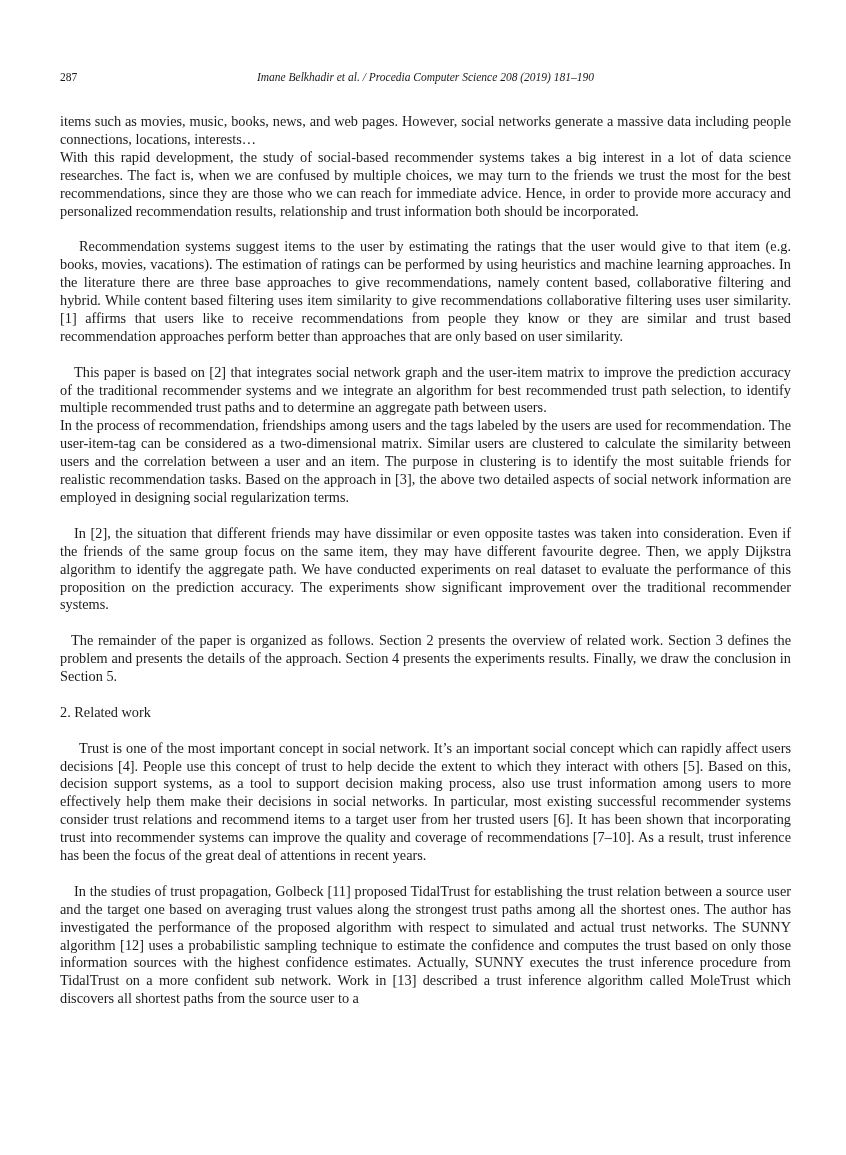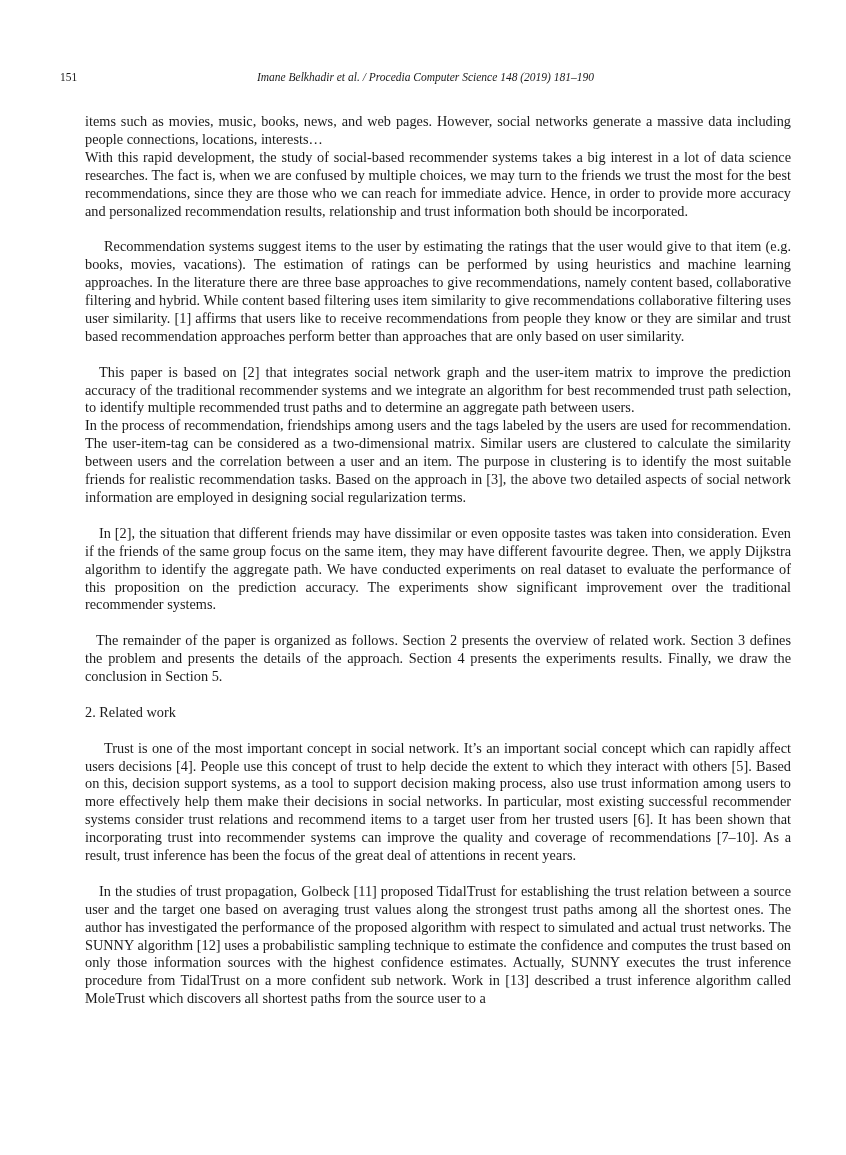--- a/index.html
+++ b/index.html
@@ -37,21 +37,20 @@
       left: 0;
       right: 0;
       top: 0;
       text-align: center;
       font-style: italic;
     }
     .content {
       margin-top: 27px;
       font-size: 14.3px;
       line-height: 17.9px;
-      margin-left: 25px;
     }
     p {
       margin: 0;
       text-align: justify;
       text-align-last: left;
     }
     p.indent {
       text-indent: 19px;
     }
     p.indent-sm {
@@ -68,22 +67,22 @@
       font-size: 14.3px;
       line-height: 17.9px;
       font-weight: normal;
     }
   </style>
 </head>
 <body>
 
 <div class="page">
   <div class="running-head">
-    <span class="page-number">151</span>
-    <span class="journal-ref">Imane Belkhadir  et al. / Procedia Computer Science 148 (2019) 181–190</span>
+    <span class="page-number">287</span>
+    <span class="journal-ref">Imane Belkhadir  et al. / Procedia Computer Science 208 (2019) 181–190</span>
   </div>
 
   <div class="content">
     <p>items such as movies, music, books, news, and web pages. However, social networks generate a massive data including people connections, locations, interests…</p>
     <p>With this rapid development, the study of social-based recommender systems takes a big interest in a lot of data science researches. The fact is, when we are confused by multiple choices, we may turn to the friends we trust the most for the best recommendations, since they are those who we can reach for immediate advice. Hence, in order to provide more accuracy and personalized recommendation results, relationship and trust information both should be incorporated.</p>
     <div class="gap"></div>
     <p class="indent">Recommendation systems suggest items to the user by estimating the ratings that the user would give to that item (e.g. books, movies, vacations). The estimation of ratings can be performed by using heuristics and machine learning approaches. In the literature there are three base approaches to give recommendations, namely content based, collaborative filtering and hybrid. While content based filtering uses item similarity to give recommendations collaborative filtering uses user similarity. [1] affirms that users like to receive recommendations from people they know or they are similar and trust based recommendation approaches perform better than approaches that are only based on user similarity.</p>
     <div class="gap"></div>
     <p class="indent-sm">This paper is based on [2] that integrates social network graph and the user-item matrix to improve the prediction accuracy of the traditional recommender systems and we integrate an algorithm for best recommended trust path selection, to identify multiple recommended trust paths and to determine an aggregate path between users.</p>
     <p>In the process of recommendation, friendships among users and the tags labeled by the users are used for recommendation. The user-item-tag can be considered as a two-dimensional matrix. Similar users are clustered to calculate the similarity between users and the correlation between a user and an item. The purpose in clustering is to identify the most suitable friends for realistic recommendation tasks. Based on the approach in [3], the above two detailed aspects of social network information are employed in designing social regularization terms.</p>

